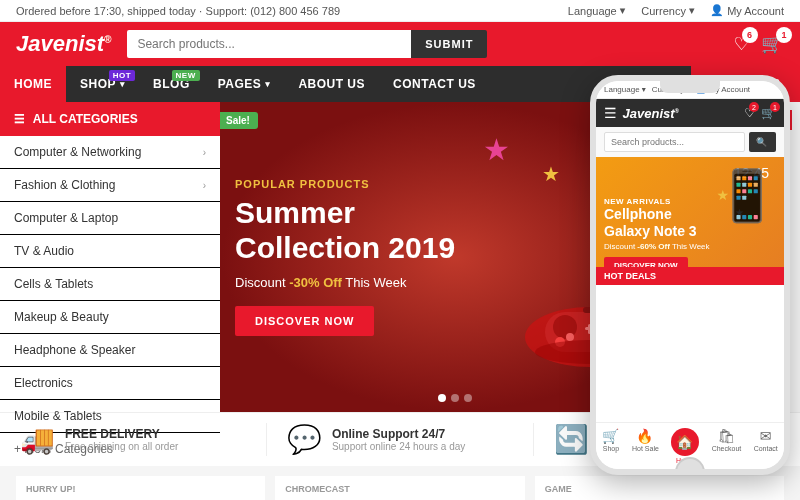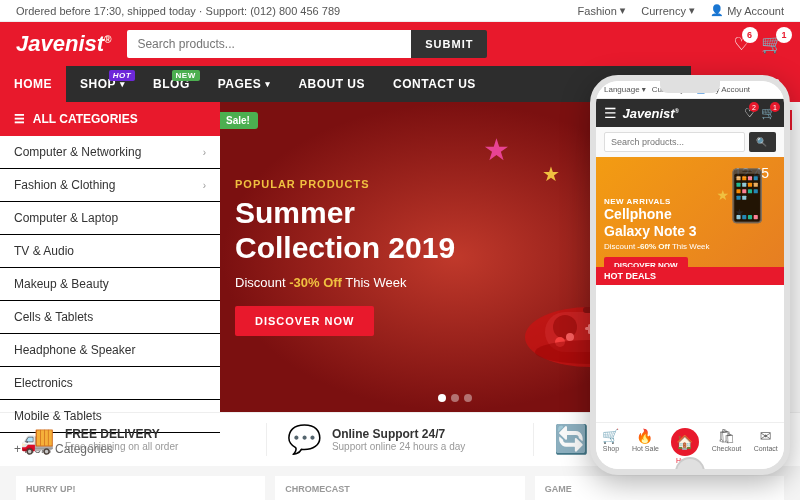--- a/index.html
+++ b/index.html
@@ -369,21 +369,21 @@
       border-radius: 0 3px 3px 0;
     }
   </style>
 </head>
 <body>
 
 <div class="top-bar">
   <span>Ordered before 17:30, shipped today · Support: (012) 800 456 789</span>
   <div class="top-bar-right">
     <span>
-      <span>Fashion</span> ▾
+      <span>Language</span> ▾
     </span>
     <span>
       <span>Currency</span> ▾
     </span>
     <span>
       👤 <span>My Account</span>
     </span>
   </div>
 </div>
 
@@ -404,21 +404,21 @@
       🛒
       <span class="badge">1</span>
     </div>
   </div>
 </div>
 
 <div class="nav">
   <div class="nav-item active">HOME</div>
   <div class="nav-item">
     SHOP <span class="arrow">▾</span>
-    <span class="nav-badge" style="background:#6d28d9;font-style:italic;">Hot</span>
+    <span class="nav-badge" style="background:#6d28d9;">Hot</span>
   </div>
   <div class="nav-item">
     BLOG
     <span class="nav-badge green">New</span>
   </div>
   <div class="nav-item">PAGES <span class="arrow">▾</span></div>
   <div class="nav-item">ABOUT US</div>
   <div class="nav-item">CONTACT US</div>
   <div class="nav-sale">HOT DEALS</div>
 </div>
@@ -438,24 +438,24 @@
       <span>Fashion &amp; Clothing</span>
         <span class="arrow">›</span>
     </div>
     <div class="sidebar-item">
       <span>Computer &amp; Laptop</span>
     </div>
     <div class="sidebar-item">
       <span>TV &amp; Audio</span>
     </div>
     <div class="sidebar-item">
+      <span>Cells &amp; Tablets</span>
+    </div>
+    <div class="sidebar-item">
       <span>Makeup &amp; Beauty</span>
-    </div>
-    <div class="sidebar-item">
-      <span>Cells &amp; Tablets</span>
     </div>
     <div class="sidebar-item">
       <span>Headphone &amp; Speaker</span>
     </div>
     <div class="sidebar-item">
       <span>Electronics</span>
     </div>
     <div class="sidebar-item">
       <span>Mobile &amp; Tablets</span>
     </div>

